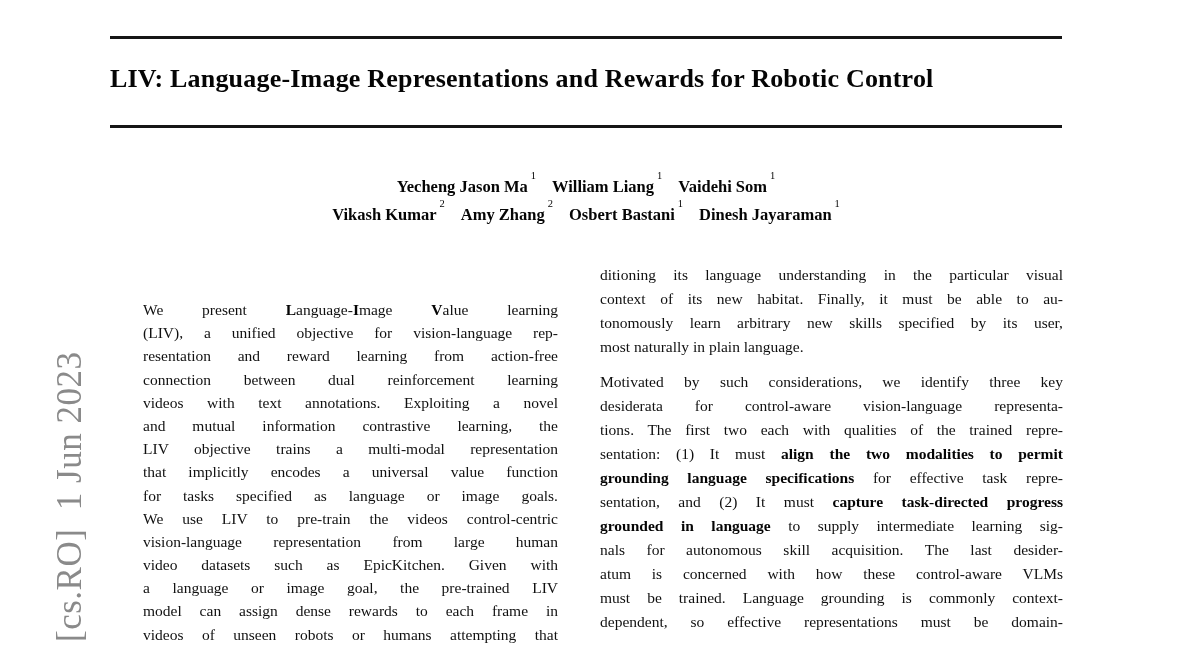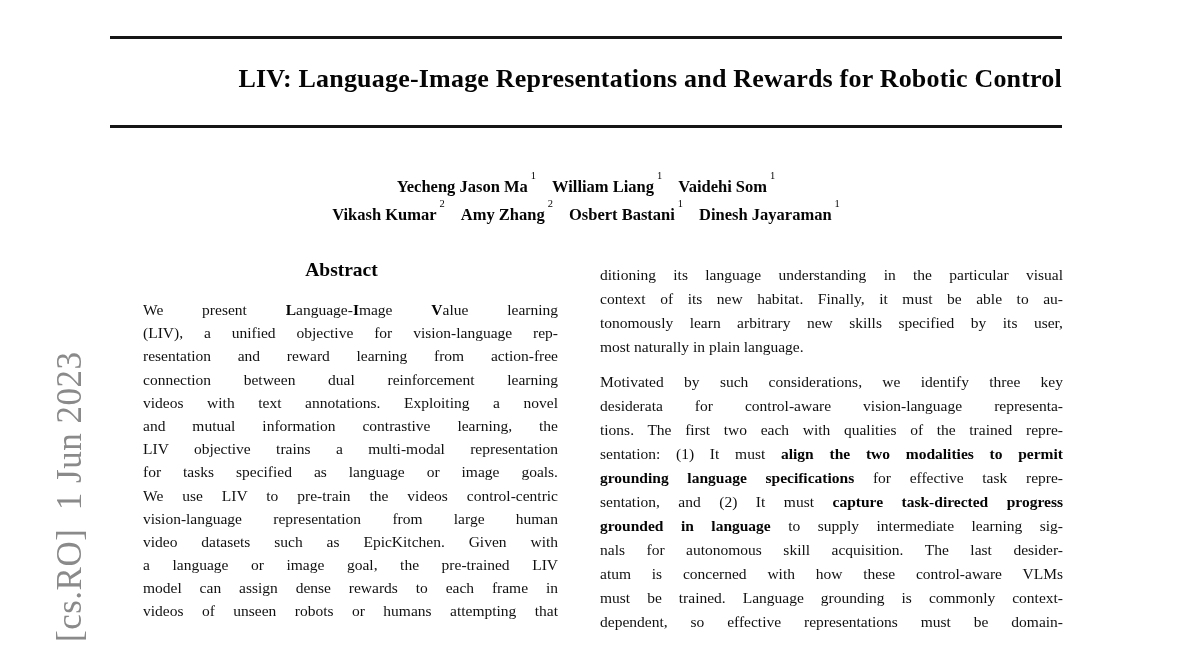--- a/index.html
+++ b/index.html
@@ -9,21 +9,21 @@
     background:#ffffff;
     overflow:hidden;
     font-family:"Liberation Serif","DejaVu Serif",serif;
     color:#0d0d0d;
   }
   .rule{position:absolute;left:110px;width:952px;height:2.5px;background:#161616;}
   .rule1{top:36px;}
   .rule2{top:125px;}
   .title{
     position:absolute;top:64px;left:110px;width:952px;margin:0;
-    text-align:right;font-size:26px;font-weight:700;color:#050505;
+    text-align:left;font-size:26px;font-weight:700;color:#050505;
     letter-spacing:0.2px;
   }
   .authors{
     position:absolute;left:110px;width:952px;
     text-align:center;font-size:16.5px;font-weight:700;color:#050505;
     height:26px;line-height:26px;white-space:nowrap;
   }
   .authors1{top:169px;}
   .authors2{top:197px;}
   .author{margin:9px 8px;}
@@ -67,30 +67,30 @@
   <div class="rule rule1"></div>
 
   <h1 class="title">LIV: Language-Image Representations and Rewards for Robotic Control</h1>
 
   <div class="rule rule2"></div>
 
   <div class="authors authors1"><span class="author">Yecheng Jason Ma<sup>1</sup></span><span class="author">William Liang<sup>1</sup></span><span class="author">Vaidehi Som<sup>1</sup></span></div>
 
   <div class="authors authors2"><span class="author">Vikash Kumar<sup>2</sup></span><span class="author">Amy Zhang<sup>2</sup></span><span class="author">Osbert Bastani<sup>1</sup></span><span class="author">Dinesh Jayaraman<sup>1</sup></span></div>
 
-  <div class="abs-heading">Abstract</div>
 
   <div class="leftcol">
       <div class="tl"><span>We present </span><span class="b">L</span><span>anguage-</span><span class="b">I</span><span>mage </span><span class="b">V</span><span>alue learning</span></div>
       <div class="tl"><span>(LIV), a unified objective for vision-language rep-</span></div>
       <div class="tl"><span>resentation and reward learning from action-free</span></div>
       <div class="tl"><span>connection between dual reinforcement learning</span></div>
       <div class="tl"><span>videos with text annotations. Exploiting a novel</span></div>
       <div class="tl"><span>and mutual information contrastive learning, the</span></div>
       <div class="tl"><span>LIV objective trains a multi-modal representation</span></div>
+      <div class="tl"><span>that implicitly encodes a universal value function</span></div>
       <div class="tl"><span>for tasks specified as language or image goals.</span></div>
       <div class="tl"><span>We use LIV to pre-train the videos control-centric</span></div>
       <div class="tl"><span>vision-language representation from large human</span></div>
       <div class="tl"><span>video datasets such as EpicKitchen. Given with</span></div>
       <div class="tl"><span>a language or image goal, the pre-trained LIV</span></div>
       <div class="tl"><span>model can assign dense rewards to each frame in</span></div>
       <div class="tl"><span>videos of unseen robots or humans attempting that</span></div>
     </div>
 
   <div class="rightcol">

